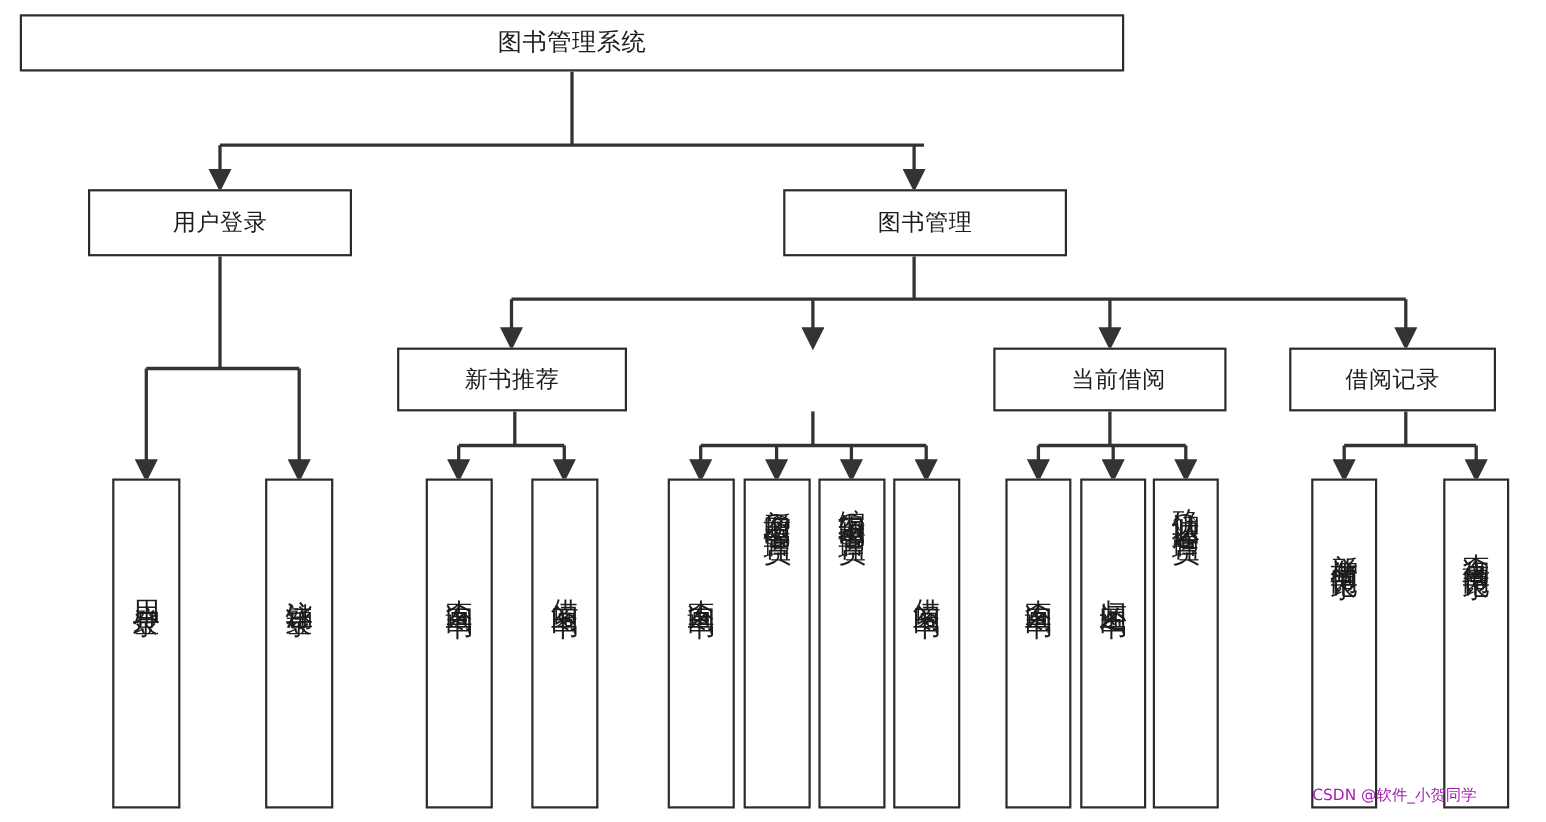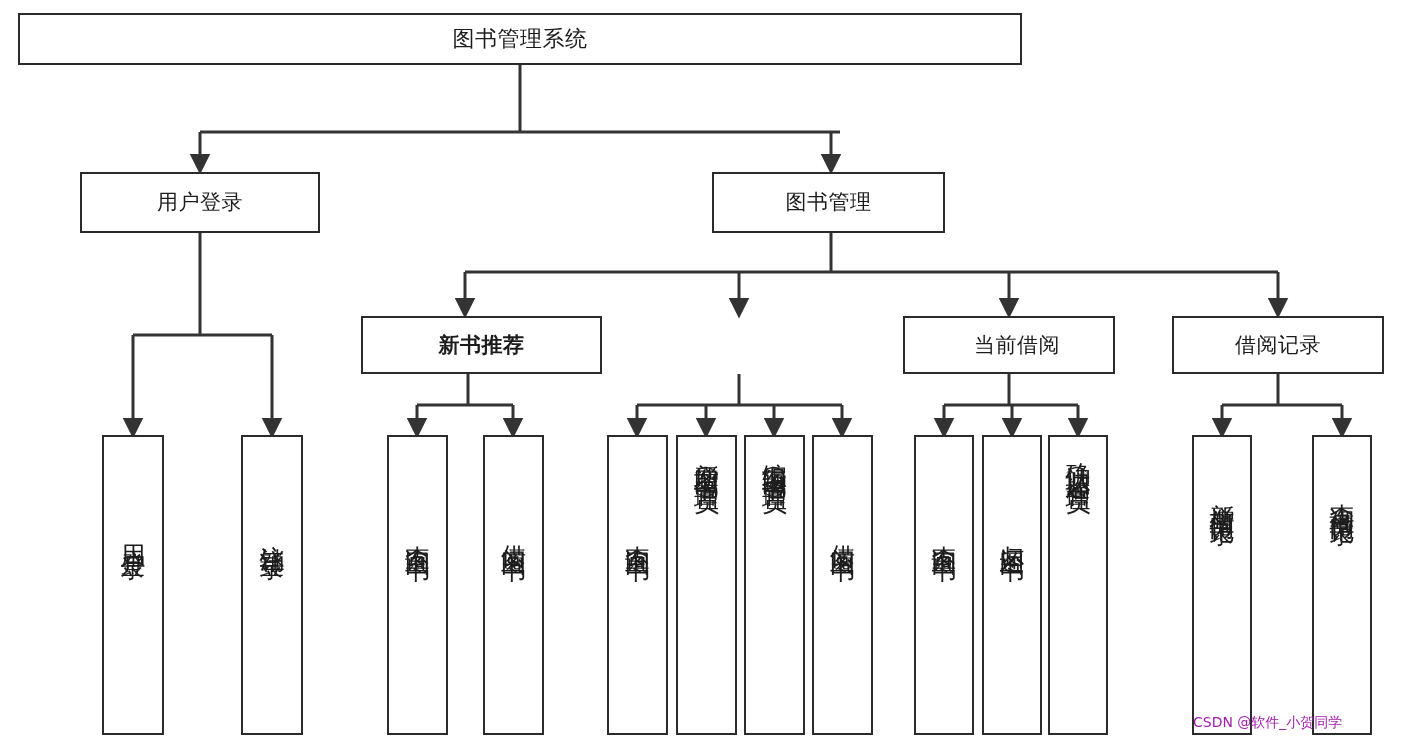--- a/index.html
+++ b/index.html
@@ -122,34 +122,34 @@
   </svg>
 
   <div class="node horiz root" style="left:18px;top:13px;width:1004px;height:52px;">
     <span class="label">图书管理系统</span>
   </div>
 
   <div class="node horiz" style="left:80px;top:172px;width:240px;height:61px;">
     <span class="label">用户登录</span>
   </div>
 
-  <div class="node horiz" style="left:712px;top:172px;width:233px;height:61px;">
+  <div class="node horiz" style="left:712px;top:172px;width:258px;height:61px;">
     <span class="label">图书管理</span>
   </div>
 
-  <div class="node horiz" style="left:361px;top:316px;width:241px;height:58px;font-weight:bold;">
+  <div class="node horiz" style="left:361px;top:316px;width:209px;height:58px;">
     <span class="label">新书推荐</span>
   </div>
 
 
   <div class="node horiz" style="left:903px;top:316px;width:212px;height:58px;padding-left:16px;">
     <span class="label">当前借阅</span>
   </div>
 
-  <div class="node horiz" style="left:1172px;top:316px;width:212px;height:58px;">
+  <div class="node horiz" style="left:1172px;top:316px;width:188px;height:58px;">
     <span class="label">借阅记录</span>
   </div>
 
   <div class="node vert" style="left:102px;top:435px;width:62px;height:300px;padding-top:88px;">
     <span class="label">用户登录</span>
   </div>
   <div class="node vert" style="left:241px;top:435px;width:62px;height:300px;padding-top:88px;">
     <span class="label">注销登录</span>
   </div>
 

